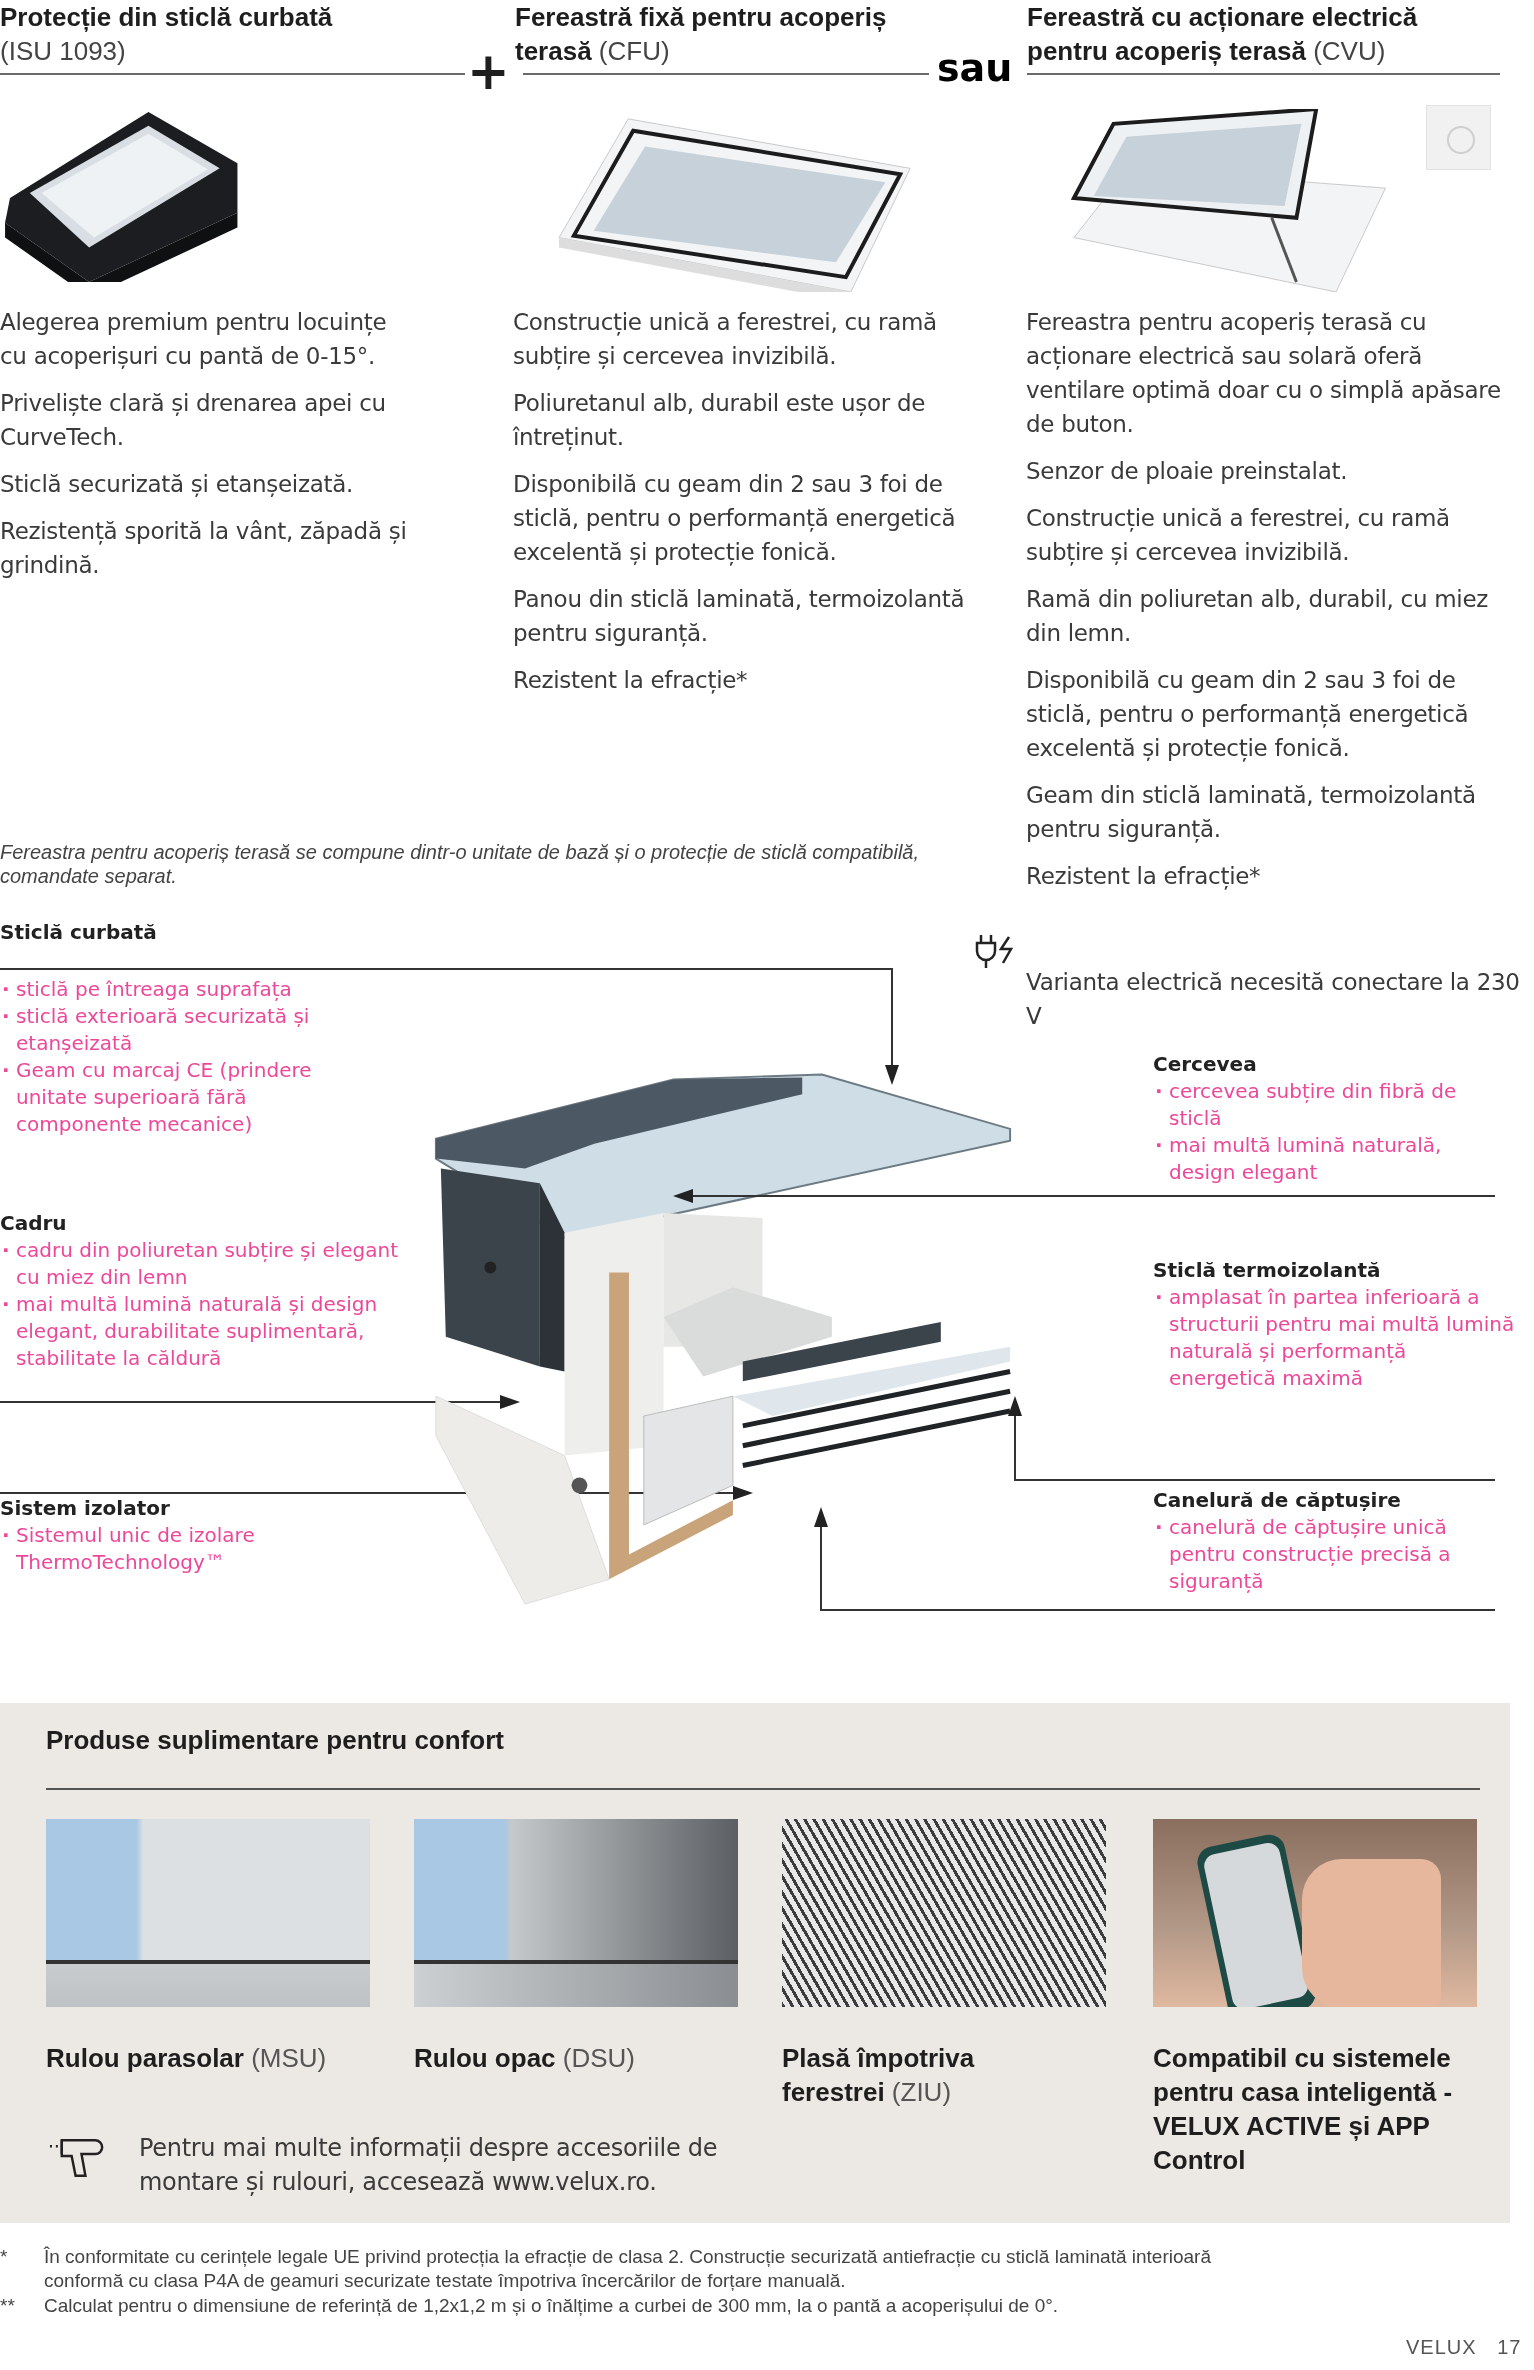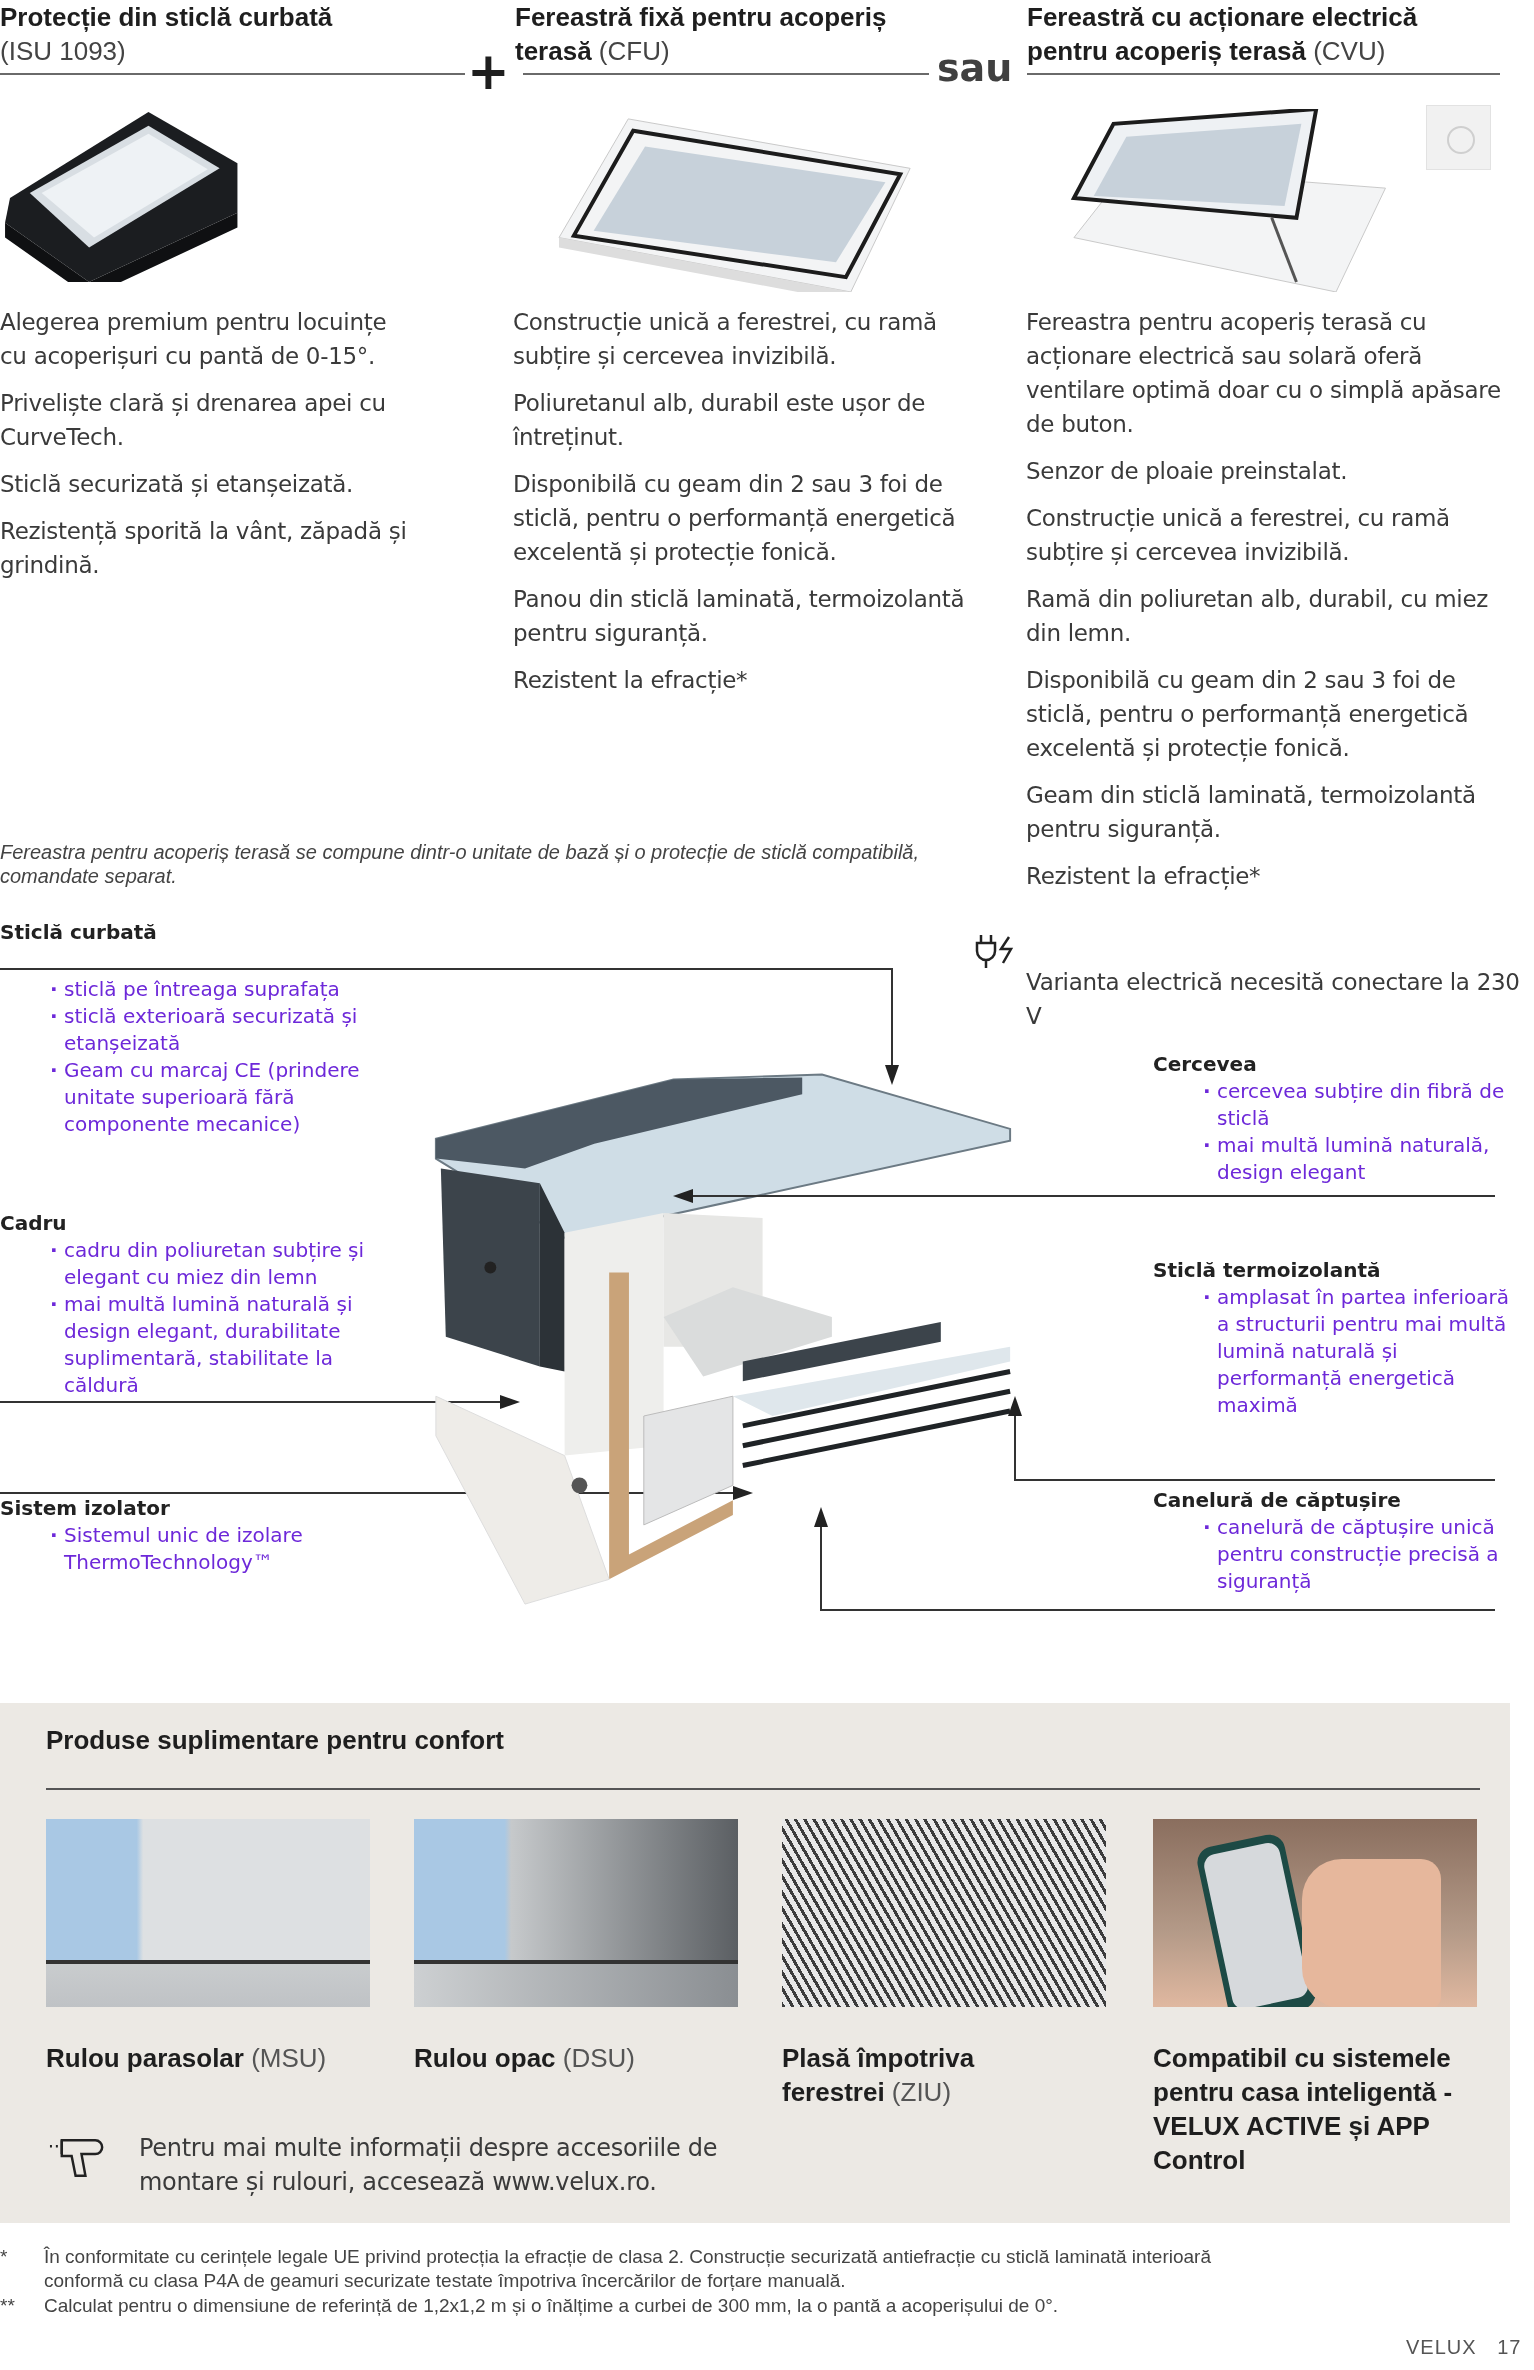--- a/index.html
+++ b/index.html
@@ -3,26 +3,26 @@
 <meta charset="utf-8">
 <style>
   * { box-sizing: border-box; margin: 0; padding: 0; }
   html, body { width: 1535px; height: 2370px; background: #ffffff; overflow: hidden; }
   body { position: relative; font-family: "DejaVu Sans", sans-serif; color: #2b2b2b; }
   .abs { position: absolute; }
   .hdr-title { font-family: "Liberation Sans", sans-serif; font-size: 26px; line-height: 34px; color: #1e1e1e; font-weight: bold; }
   .hdr-title .code { font-weight: normal; color: #444; }
   .rule { position: absolute; height: 2px; background: #6a6a6a; }
   .plus { position: absolute; font-family: "DejaVu Sans", sans-serif; font-weight: bold; font-size: 51px; line-height: 51px; color: #1e1e1e; }
-  .sau { position: absolute; font-family: "DejaVu Sans", sans-serif; font-weight: bold; font-size: 38px; color: #404040; }
+  .sau { position: absolute; font-family: "DejaVu Sans", sans-serif; font-weight: bold; font-size: 38px; color: #000000; }
   .desc p { font-family: "DejaVu Sans", sans-serif; font-size: 23px; line-height: 34px; color: #3a3a3a; margin-bottom: 13px; letter-spacing: -0.3px; }
   .note { font-family: "Liberation Sans", sans-serif; font-size: 20px; line-height: 24px; color: #444; }
   .callout-title { font-family: "DejaVu Sans", sans-serif; font-weight: bold; font-size: 20px; line-height: 27px; color: #222; }
   .callout ul { list-style: none; }
-  .callout li { font-family: "DejaVu Sans", sans-serif; font-size: 20px; line-height: 27px; color: #6d28d9; padding-left: 16px; position: relative; margin-left: 48px; }
+  .callout li { font-family: "DejaVu Sans", sans-serif; font-size: 20px; line-height: 27px; color: #ec4899; padding-left: 16px; position: relative; }
   .callout li::before { content: "·"; position: absolute; left: 2px; top: 0; font-weight: bold; }
   .leader { position: absolute; background: #333; }
   .arrow-down { position: absolute; width: 0; height: 0; border-left: 7px solid transparent; border-right: 7px solid transparent; border-top: 20px solid #222; }
   .arrow-up { position: absolute; width: 0; height: 0; border-left: 7px solid transparent; border-right: 7px solid transparent; border-bottom: 20px solid #222; }
   .arrow-right { position: absolute; width: 0; height: 0; border-top: 7px solid transparent; border-bottom: 7px solid transparent; border-left: 20px solid #222; }
   .arrow-left { position: absolute; width: 0; height: 0; border-top: 7px solid transparent; border-bottom: 7px solid transparent; border-right: 20px solid #222; }
   .beige { position: absolute; left: 0; top: 1703px; width: 1510px; height: 520px; background: #ECE9E4; }
   .acc-title { font-family: "Liberation Sans", sans-serif; font-weight: bold; font-size: 26px; line-height: 34px; color: #1e1e1e; }
   .acc-title .code { font-weight: normal; color: #555; }
   .acc-img { position: absolute; width: 324px; height: 188px; overflow: hidden; }

